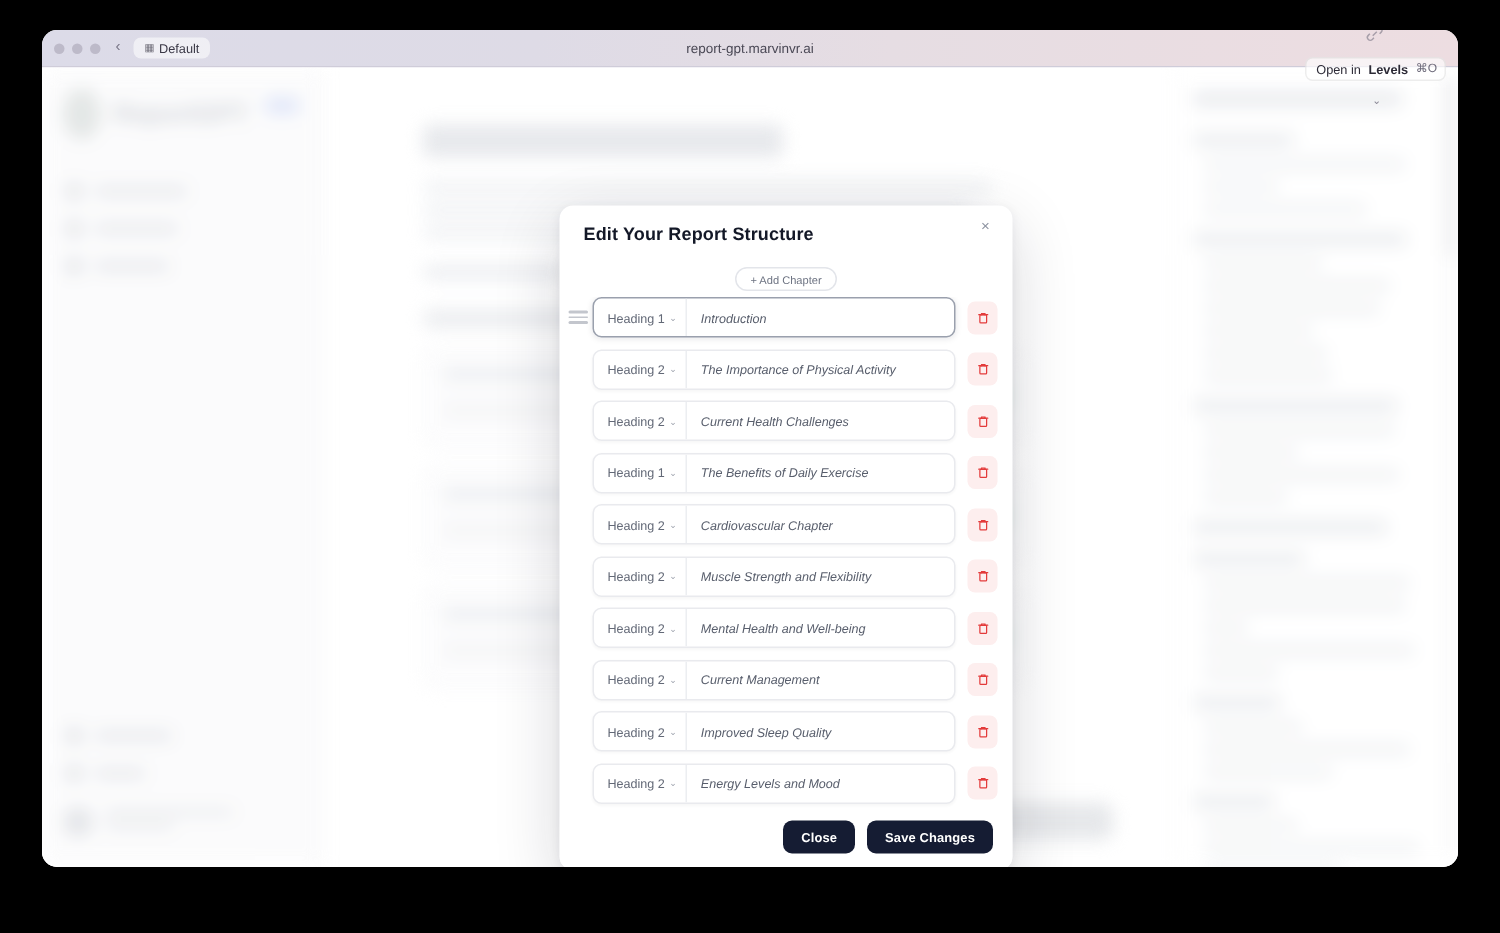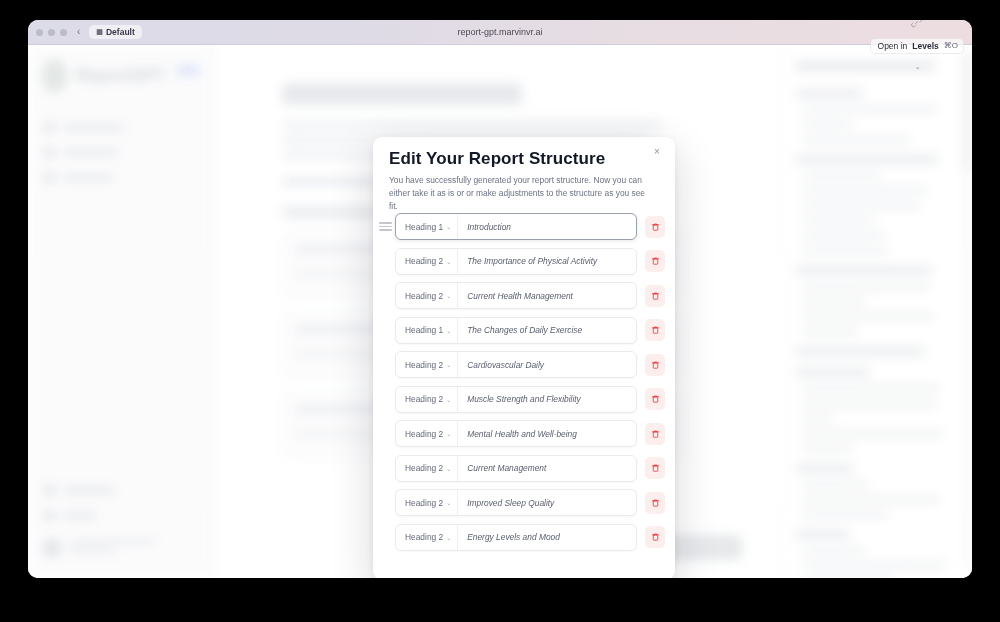--- a/index.html
+++ b/index.html
@@ -44,21 +44,21 @@
     font-size: 10px; color: #7a7788; margin-right: 9px; line-height: 1;
     cursor: default;
   }
   .profile-chip {
     display: flex; align-items: center; gap: 4px;
     background: rgba(255,255,255,0.55);
     border-radius: 5px;
     padding: 2px 7px;
     font-size: 8.5px;
     color: #3a3846;
-    font-weight: 700;
+    font-weight: 400;
   }
   .grid-ico { font-size: 7px; opacity: .75; letter-spacing: -1px; }
   .url-center {
     position: absolute; left: 0; right: 0; top: 0; bottom: 0;
     display: flex; align-items: center; justify-content: center;
     font-size: 9px; color: #4b4956;
     pointer-events: none;
     border-radius: 10px;
   }
   .tb-right {
@@ -158,21 +158,21 @@
     left: 345px; top: 92px;
     width: 302px; height: 443px;
     background: #ffffff;
     border-radius: 9px;
     box-shadow: 0 14px 44px rgba(20,20,40,0.16), 0 2px 8px rgba(20,20,40,0.07);
     overflow: hidden;
     display: flex; flex-direction: column;
   }
   .modal-head { padding: 12px 16px 0 16px; position: relative; }
   .modal-title {
-    font-size: 17px; font-weight: 700; color: #131827;
+    font-size: 12px; font-weight: 700; color: #131827;
     margin: 0 0 5px 0; letter-spacing: .1px;
   }
   .modal-desc {
     font-size: 8.4px; color: #6b7180; line-height: 1.55; margin: 0;
     padding-right: 6px;
   }
   .modal-close {
     position: absolute; right: 12px; top: 9px;
     width: 12px; height: 12px;
     display: flex; align-items: center; justify-content: center;
@@ -417,23 +417,25 @@
 
         <div class="scroll-track"></div>
         <div class="scroll-thumb"></div>
       </div>
 
       <div class="modal">
 
         <div class="modal-head">
           <div class="modal-close">×</div>
           <h2 class="modal-title">Edit Your Report Structure</h2>
-          <p class="modal-desc">You have successfully generated your report structure. Now you can either take it as is or or make adjustments to the structure as you see fit.</p>
-        </div>
-
+        </div>
+
+        <div class="add-chapter-wrap">
+          <div class="add-chapter">+ Add Chapter</div>
+        </div>
 
         <div class="rows-scroll">
 
           <div class="row active">
             <div class="drag-handle">
                 <span></span>
                 <span></span>
                 <span></span>
               </div>
             <div class="row-field">
@@ -478,21 +480,21 @@
             <div class="drag-handle">
                 <span></span>
                 <span></span>
                 <span></span>
               </div>
             <div class="row-field">
               <div class="level-select">
                 <span>Heading 2</span>
                 <span class="level-caret">⌄</span>
               </div>
-              <div class="row-text">Current Health Management</div>
+              <div class="row-text">Current Health Challenges</div>
             </div>
             <div class="trash-btn">
               <svg class="trash-ico" viewBox="0 0 24 24" fill="none" stroke="#e33b3b" stroke-width="2.2" stroke-linecap="round">
                 <path d="M4 6h16"></path>
                   <path d="M9 6V4h6v2"></path>
                   <rect x="6" y="6.5" width="12" height="14" rx="1.6"></rect>
               </svg>
             </div>
           </div>
 
@@ -500,43 +502,43 @@
             <div class="drag-handle">
                 <span></span>
                 <span></span>
                 <span></span>
               </div>
             <div class="row-field">
               <div class="level-select">
                 <span>Heading 1</span>
                 <span class="level-caret">⌄</span>
               </div>
-              <div class="row-text">The Changes of Daily Exercise</div>
-            </div>
-            <div class="trash-btn">
-              <svg class="trash-ico" viewBox="0 0 24 24" fill="none" stroke="#e33b3b" stroke-width="2.2" stroke-linecap="round">
-                <path d="M4 6h16"></path>
-                  <path d="M9 6V4h6v2"></path>
-                  <rect x="6" y="6.5" width="12" height="14" rx="1.6"></rect>
-              </svg>
-            </div>
-          </div>
-
-          <div class="row">
-            <div class="drag-handle">
-                <span></span>
-                <span></span>
-                <span></span>
-              </div>
-            <div class="row-field">
-              <div class="level-select">
-                <span>Heading 2</span>
-                <span class="level-caret">⌄</span>
-              </div>
-              <div class="row-text">Cardiovascular Daily</div>
+              <div class="row-text">The Benefits of Daily Exercise</div>
+            </div>
+            <div class="trash-btn">
+              <svg class="trash-ico" viewBox="0 0 24 24" fill="none" stroke="#e33b3b" stroke-width="2.2" stroke-linecap="round">
+                <path d="M4 6h16"></path>
+                  <path d="M9 6V4h6v2"></path>
+                  <rect x="6" y="6.5" width="12" height="14" rx="1.6"></rect>
+              </svg>
+            </div>
+          </div>
+
+          <div class="row">
+            <div class="drag-handle">
+                <span></span>
+                <span></span>
+                <span></span>
+              </div>
+            <div class="row-field">
+              <div class="level-select">
+                <span>Heading 2</span>
+                <span class="level-caret">⌄</span>
+              </div>
+              <div class="row-text">Cardiovascular Chapter</div>
             </div>
             <div class="trash-btn">
               <svg class="trash-ico" viewBox="0 0 24 24" fill="none" stroke="#e33b3b" stroke-width="2.2" stroke-linecap="round">
                 <path d="M4 6h16"></path>
                   <path d="M9 6V4h6v2"></path>
                   <rect x="6" y="6.5" width="12" height="14" rx="1.6"></rect>
               </svg>
             </div>
           </div>
 
@@ -645,18 +647,22 @@
               <svg class="trash-ico" viewBox="0 0 24 24" fill="none" stroke="#e33b3b" stroke-width="2.2" stroke-linecap="round">
                 <path d="M4 6h16"></path>
                   <path d="M9 6V4h6v2"></path>
                   <rect x="6" y="6.5" width="12" height="14" rx="1.6"></rect>
               </svg>
             </div>
           </div>
 
         </div>
 
+        <div class="modal-footer">
+          <button class="btn">Close</button>
+          <button class="btn">Save Changes</button>
+        </div>
 
       </div>
 
     </div>
   </div>
 </div>
 
 </body></html>

